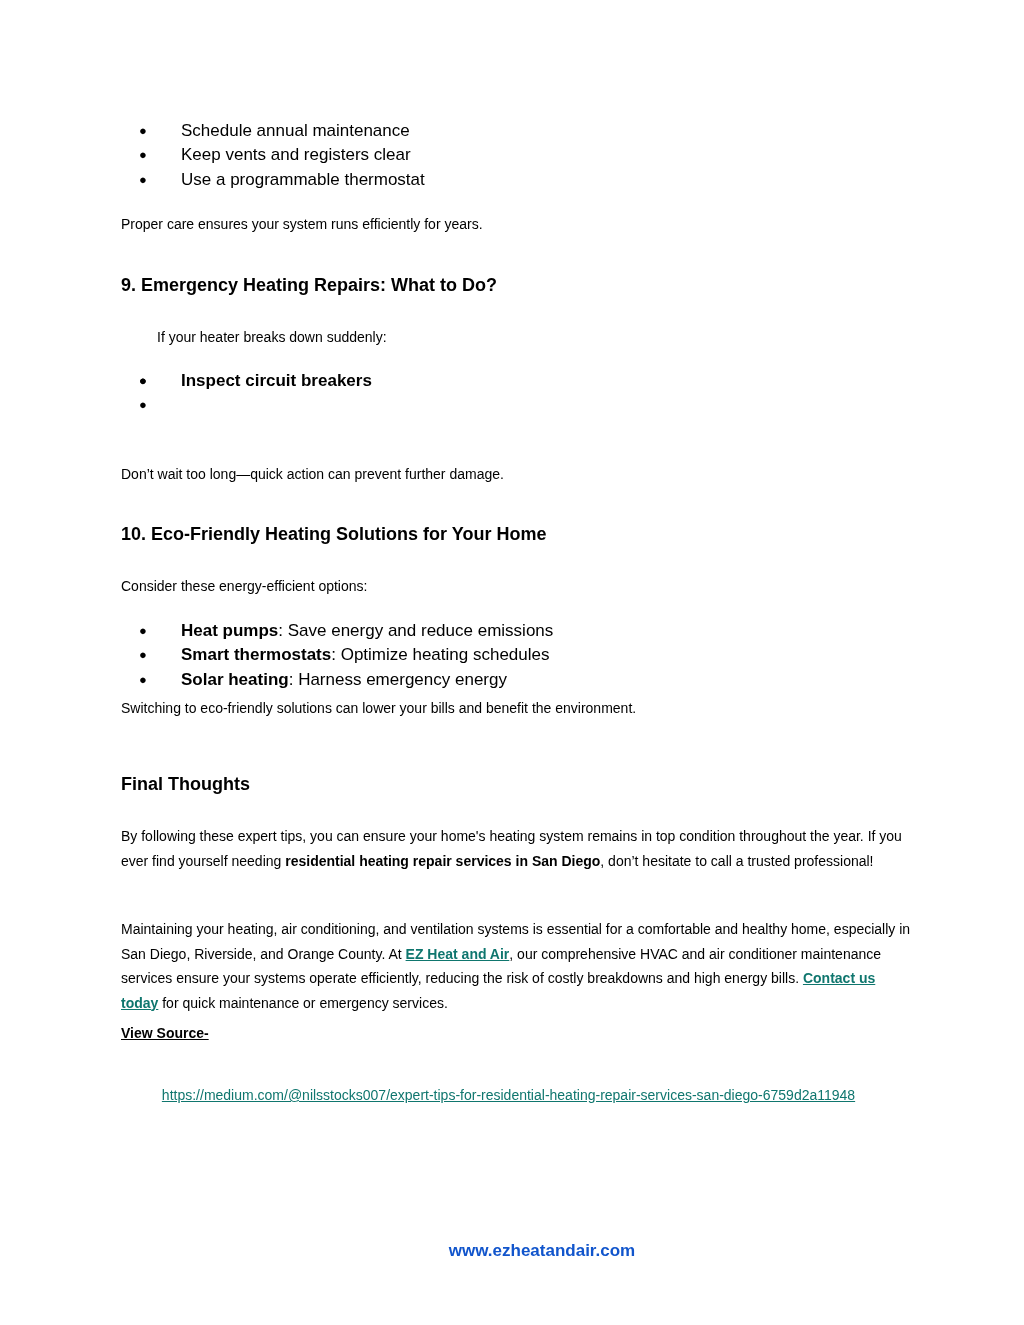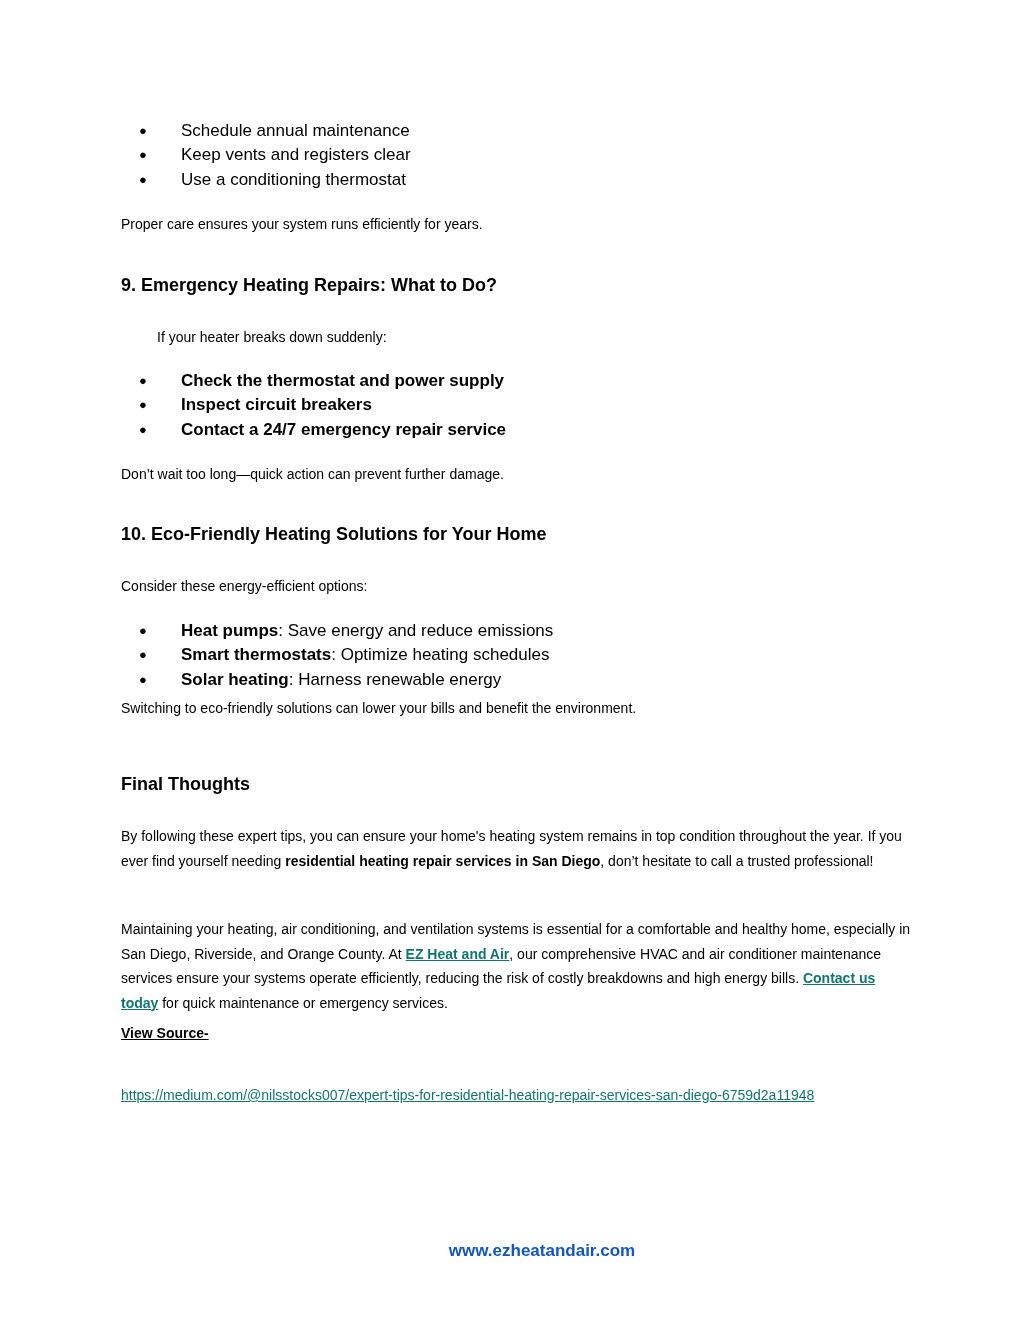--- a/index.html
+++ b/index.html
@@ -24,50 +24,50 @@
     }
   </style>
 </head>
 <body>
 
 <div class="page">
 
   <ul class="b" style="top:119px;">
     <li><span class="dot">●</span><span>Schedule annual maintenance</span></li>
     <li><span class="dot">●</span><span>Keep vents and registers clear</span></li>
-    <li><span class="dot">●</span><span>Use a conditioning thermostat</span></li>
+    <li><span class="dot">●</span><span>Use a programmable thermostat</span></li>
   </ul>
 
   <div class="abs p" style="top:212px;">Proper care ensures your system runs efficiently for years.</div>
 
   <div class="abs h" style="top:269px;">9. Emergency Heating Repairs: What to Do?</div>
   <div class="abs p" style="top:325px;margin-left:36px;">If your heater breaks down suddenly:</div>
 
   <ul class="b" style="top:369px;">
-    <li><span class="dot">●</span><b>Check the thermostat and power supply</b></li>
+    <li><span class="dot">●</span></li>
     <li><span class="dot">●</span><b>Inspect circuit breakers</b></li>
-    <li><span class="dot">●</span><b>Contact a 24/7 emergency repair service</b></li>
+    <li><span class="dot">●</span></li>
   </ul>
 
   <div class="abs p" style="top:462px;">Don’t wait too long—quick action can prevent further damage.</div>
 
   <div class="abs h" style="top:518px;">10. Eco-Friendly Heating Solutions for Your Home</div>
   <div class="abs p" style="top:574px;">Consider these energy-efficient options:</div>
 
   <ul class="b" style="top:619px;">
     <li><span class="dot">●</span><b>Heat pumps</b><span>: Save energy and reduce emissions</span></li>
     <li><span class="dot">●</span><b>Smart thermostats</b><span>: Optimize heating schedules</span></li>
-    <li><span class="dot">●</span><b>Solar heating</b><span>: Harness renewable energy</span></li>
+    <li><span class="dot">●</span><b>Solar heating</b><span>: Harness emergency energy</span></li>
   </ul>
 
   <div class="abs p" style="top:696px;">Switching to eco-friendly solutions can lower your bills and benefit the environment.</div>
 
   <div class="abs h" style="top:768px;">Final Thoughts</div>
 
   <div class="abs p wrap" style="top:824px;"><span>By following these expert tips, you can ensure your home's heating system remains in top condition throughout the year. If you ever find yourself needing </span><b>residential heating repair services in San Diego</b><span>, don’t hesitate to call a trusted professional!</span></div>
 
   <div class="abs p wrap" style="top:917px;"><span>Maintaining your heating, air conditioning, and ventilation systems is essential for a comfortable and healthy home, especially in San Diego, Riverside, and Orange County. At </span><a class="link bold">EZ Heat and Air</a><span>, our comprehensive HVAC and air conditioner maintenance services ensure your systems operate efficiently, reducing the risk of costly breakdowns and high energy bills. </span><a class="link bold">Contact us today</a><span> for quick maintenance or emergency services.</span></div>
 
   <div class="abs p" style="top:1021px;font-weight:bold;text-decoration:underline;">View Source-</div>
-  <div class="abs p wrap" style="top:1083px;word-break:break-all;width:775px;"><a class="link">https://medium.com/@nilsstocks007/expert-tips-for-residential-heating-repair-services-san-diego-6759d2a11948</a></div>
+  <div class="abs p wrap" style="top:1083px;word-break:break-all;width:775px;text-align:center;"><a class="link">https://medium.com/@nilsstocks007/expert-tips-for-residential-heating-repair-services-san-diego-6759d2a11948</a></div>
 </div>
 
 <div class="footer">www.ezheatandair.com</div>
 
 </body></html>

